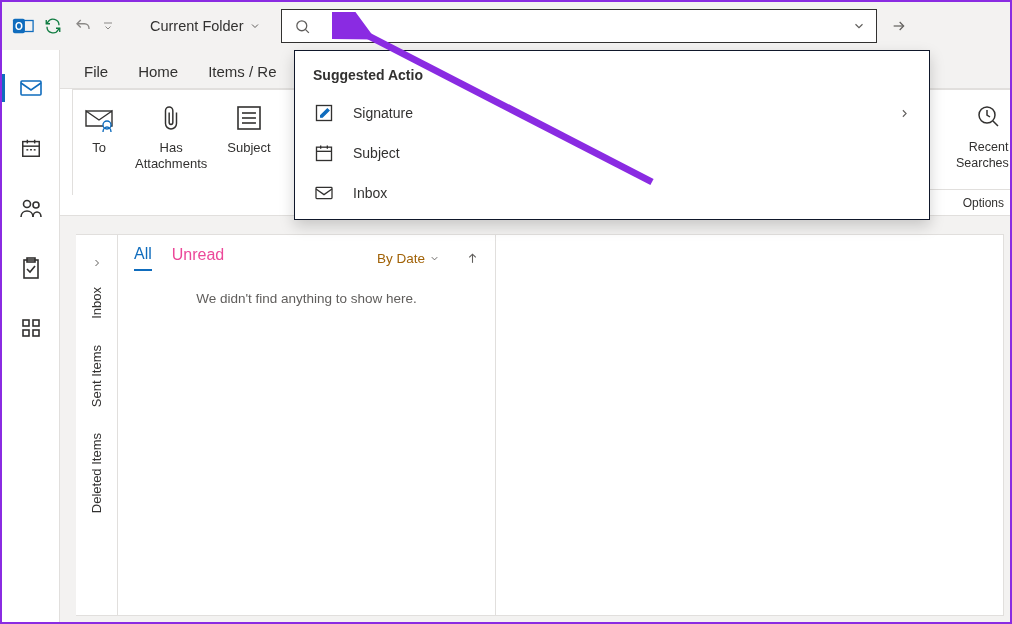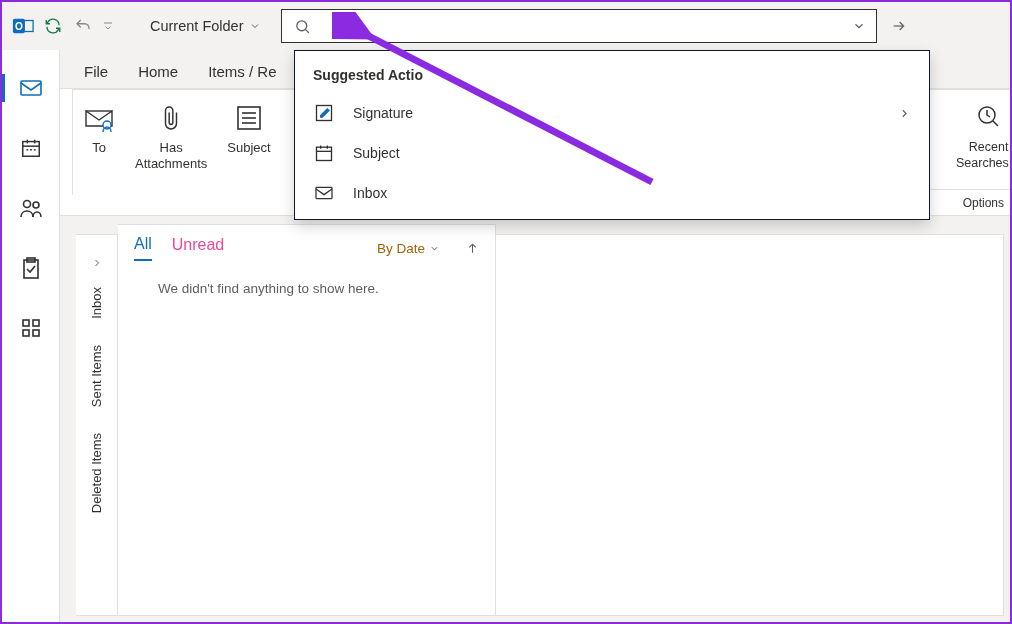--- a/index.html
+++ b/index.html
@@ -254,21 +254,21 @@
     <div class="chev">
       <svg width="12" height="12" viewBox="0 0 24 24" fill="none" stroke="#605e5c" stroke-width="2">
           <polyline points="9 6 15 12 9 18"></polyline>
         </svg>
     </div>
     <div class="vlabel">Inbox</div>
     <div class="vlabel">Sent Items</div>
     <div class="vlabel">Deleted Items</div>
   </div>
 
-  <div class="listpane" style="margin-top:4px; margin-bottom:6px;">
+  <div class="listpane" style="margin-top:14px; margin-bottom:6px;text-align:center;">
     <div class="listhead">
       <div class="filter active">All</div>
       <div class="filter">Unread</div>
       <div class="spacer"></div>
       <div class="sort">
         <span>By Date</span>
         <svg width="11" height="11" viewBox="0 0 24 24" fill="none" stroke="#605e5c" stroke-width="2">
             <polyline points="6 9 12 15 18 9"></polyline>
           </svg>
       </div>

